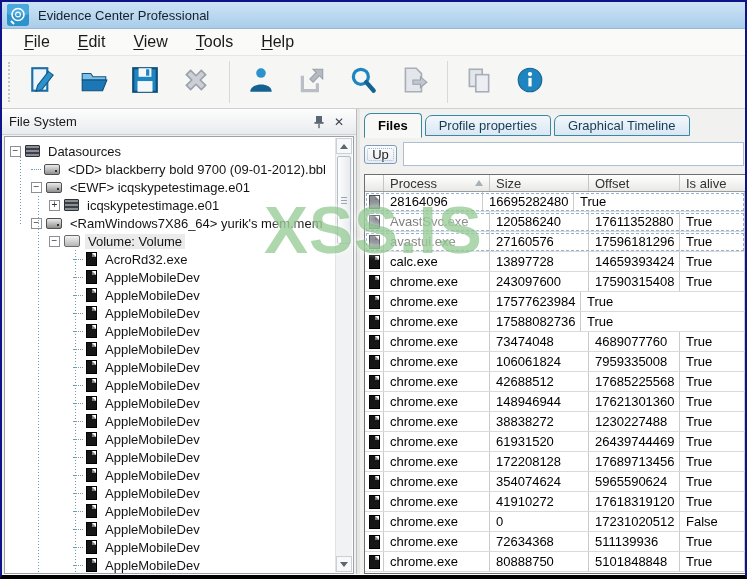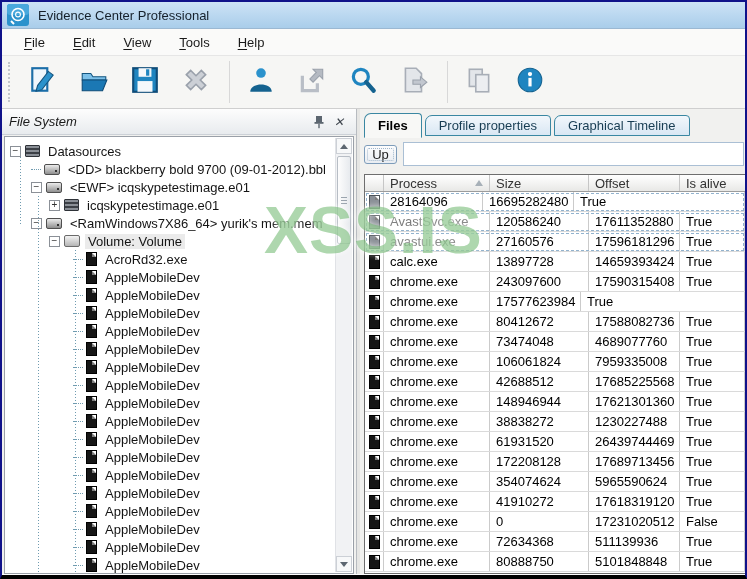--- a/index.html
+++ b/index.html
@@ -14,21 +14,21 @@
   .titlebar{
     height:27px;background:linear-gradient(#cde3f6,#a9cdea);
     display:flex;align-items:center;padding-left:5px;gap:9px;
     font-size:13px;color:#15202b;border-bottom:1px solid #9bb8d2;
   }
   .app-icon{width:22px;height:22px;flex:none;display:flex;}
 
   
   .menubar{
     height:27px;background:#fafaf9;display:flex;align-items:center;
-    padding-left:8px;font-size:13px;color:#1a1a1a;border-bottom:1px solid #e6e6e6;
+    padding-left:8px;font-size:16px;color:#1a1a1a;border-bottom:1px solid #e6e6e6;
   }
   .menu-item{padding:4px 14px;cursor:default;}
   .menu-item u{text-underline-offset:2px;}
 
   
   .toolbar{
     height:53px;background:#f6f6f4;border-bottom:1px solid #cfcfcf;
     display:flex;align-items:center;padding-left:6px;
   }
   .tb-grip{width:4px;height:40px;border-left:2px dotted #c3c7cc;margin-right:10px;flex:none;}
@@ -37,21 +37,20 @@
 
   
   .main{display:flex;height:465px;position:relative;}
 
   
   .left-panel{width:355px;flex:none;display:flex;flex-direction:column;background:#f1f1ef;border-right:1px solid #b7bbc0;}
   .panel-header{
     height:26px;flex:none;display:flex;align-items:center;padding:0 7px;
     font-size:13px;color:#1a1a1a;background:linear-gradient(#fdfdfd,#e8ebee);
     border-bottom:1px solid #ccd1d7;
-    font-style:italic;
   }
   .panel-header .spacer{flex:1;}
   .ph-btn{width:20px;height:18px;display:flex;align-items:center;justify-content:center;color:#3e454d;font-size:12px;line-height:1;}
 
   .tree-area{flex:1;background:#fff;border:1px solid #9aa0a8;margin:1px 2px 0 2px;position:relative;overflow:hidden;padding-top:5px;}
   .vguide{position:absolute;width:1px;pointer-events:none;
     background-image:repeating-linear-gradient(to bottom,#6f9bb0 0,#6f9bb0 1px,transparent 1px,transparent 3px);}
   .tree-row{height:18px;display:flex;align-items:center;font-size:13px;color:#141414;white-space:nowrap;cursor:default;}
   .expand-box{width:11px;height:11px;border:1px solid #8b9097;background:#fff;font-size:10px;line-height:8px;
     text-align:center;color:#333;margin-right:4px;flex:none;}
@@ -451,21 +450,20 @@
               </div>
               <div class="tcell w-process">chrome.exe</div>
               <div class="tcell w-offset">17577623984</div>
               <div class="tcell w-alive">True</div>
             </div>
             <div class="trow">
               <div class="tcell w-icon">
                 <span class="doc-ic"></span>
               </div>
               <div class="tcell w-process">chrome.exe</div>
-              <div class="tcell w-size">80412672</div>
               <div class="tcell w-offset">17588082736</div>
               <div class="tcell w-alive">True</div>
             </div>
             <div class="trow">
               <div class="tcell w-icon">
                 <span class="doc-ic"></span>
               </div>
               <div class="tcell w-process">chrome.exe</div>
               <div class="tcell w-size">73474048</div>
               <div class="tcell w-offset">4689077760</div>

